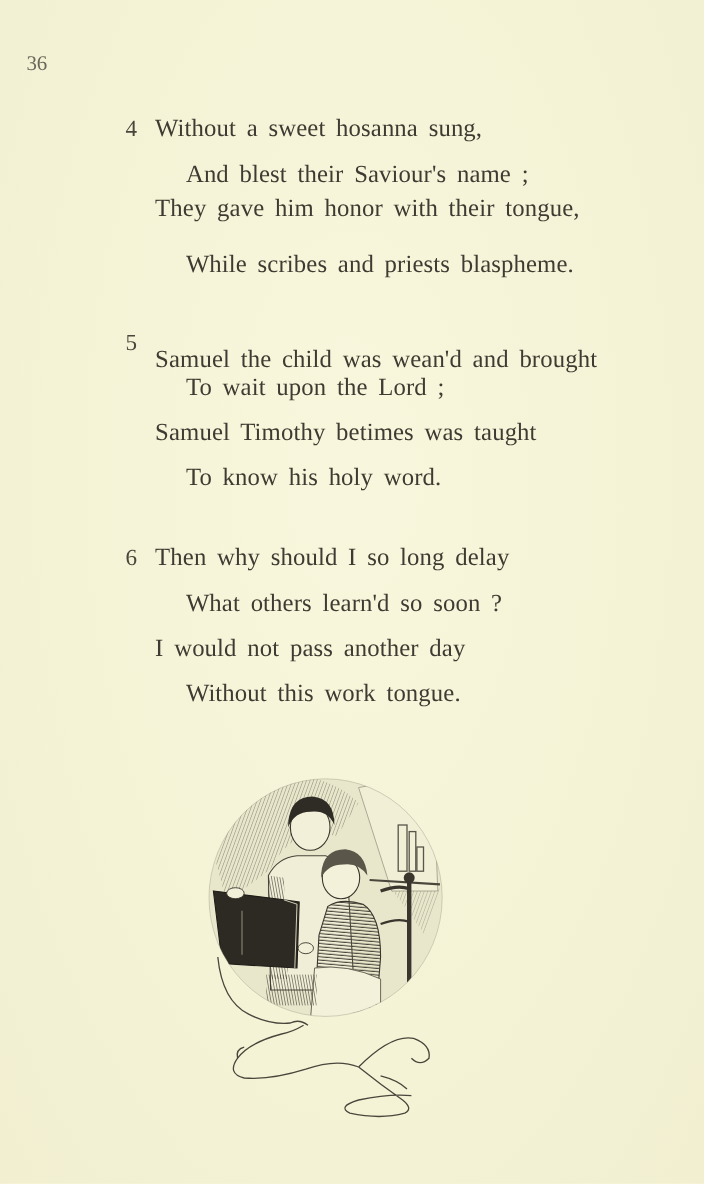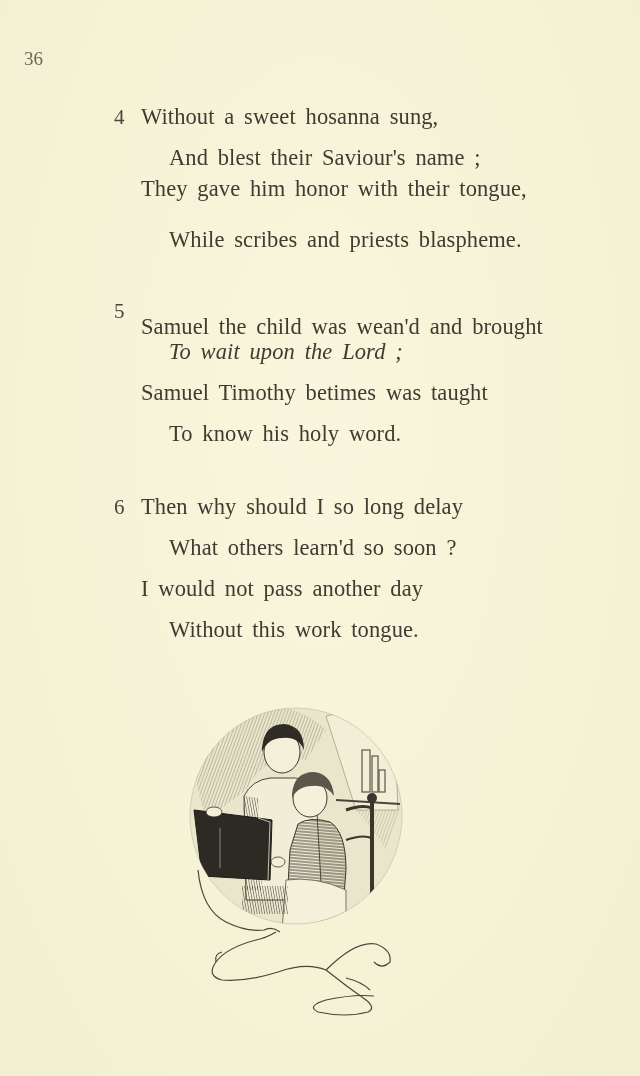--- a/index.html
+++ b/index.html
@@ -88,21 +88,21 @@
     <span class="verse-num" style="top:1px;">4</span>
     <span class="line l1" style="top:0px;">Without a sweet hosanna sung,</span>
     <span class="line l2" style="top:41px;">And blest their Saviour's name ;</span>
     <span class="line l3" style="top:72px;">They gave him honor with their tongue,</span>
     <span class="line l4" style="top:123px;">While scribes and priests blaspheme.</span>
   </div>
 
   <div class="stanza" style="top:298px;">
     <span class="verse-num" style="top:1px;">5</span>
     <span class="line l1" style="top:0px;margin-top:16px;">Samuel the child was wean'd and brought</span>
-    <span class="line l2" style="top:41px;font-style:italic;">To wait upon the Lord ;</span>
+    <span class="line l2" style="top:41px;">To wait upon the Lord ;</span>
     <span class="line l3" style="top:82px;">Samuel Timothy betimes was taught</span>
     <span class="line l4" style="top:123px;">To know his holy word.</span>
   </div>
 
   <div class="stanza" style="top:494px;">
     <span class="verse-num" style="top:1px;">6</span>
     <span class="line l1" style="top:0px;">Then why should I so long delay</span>
     <span class="line l2" style="top:41px;">What others learn'd so soon ?</span>
     <span class="line l3" style="top:82px;">I would not pass another day</span>
     <span class="line l4" style="top:123px;">Without this work tongue.</span>

